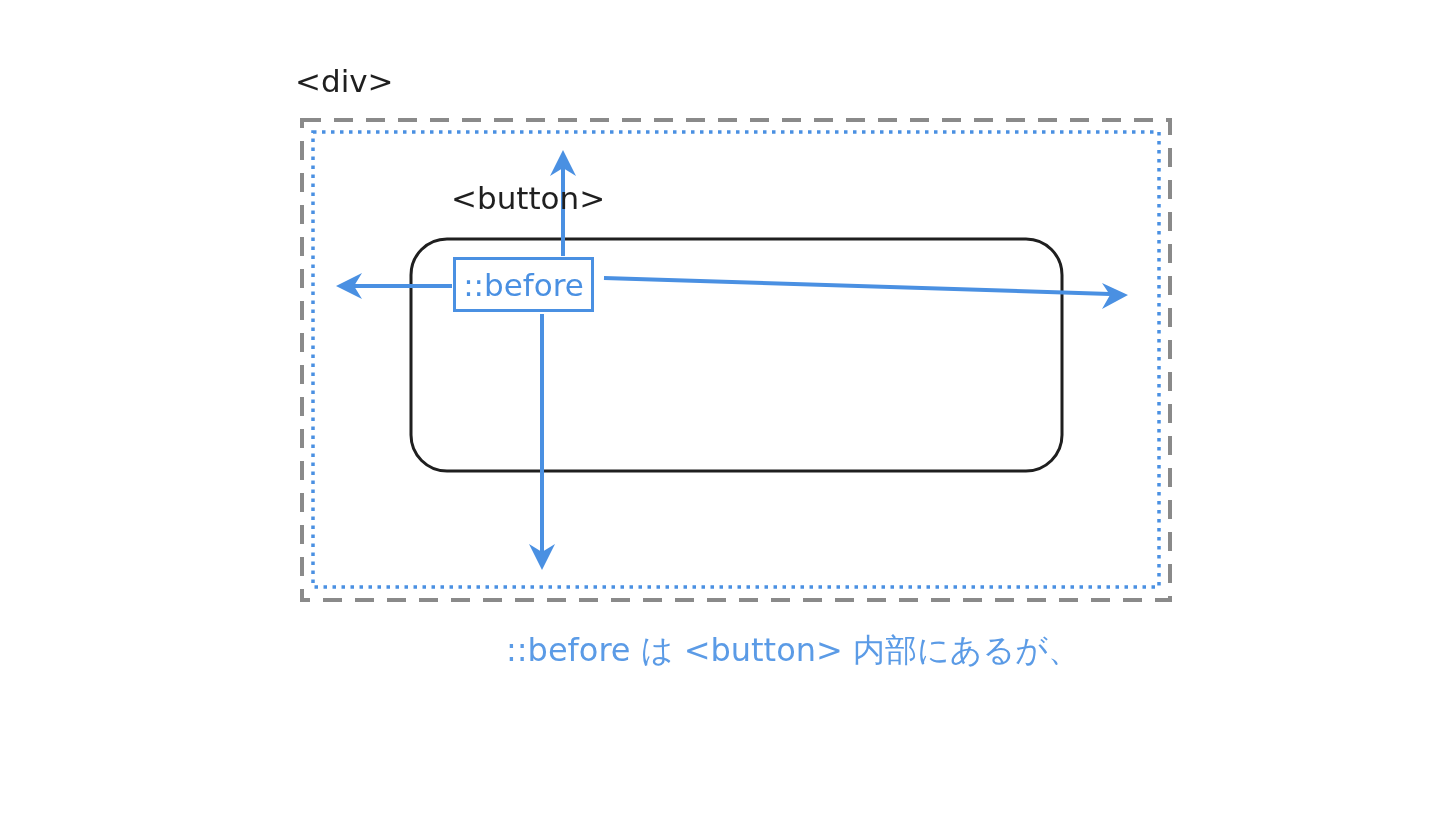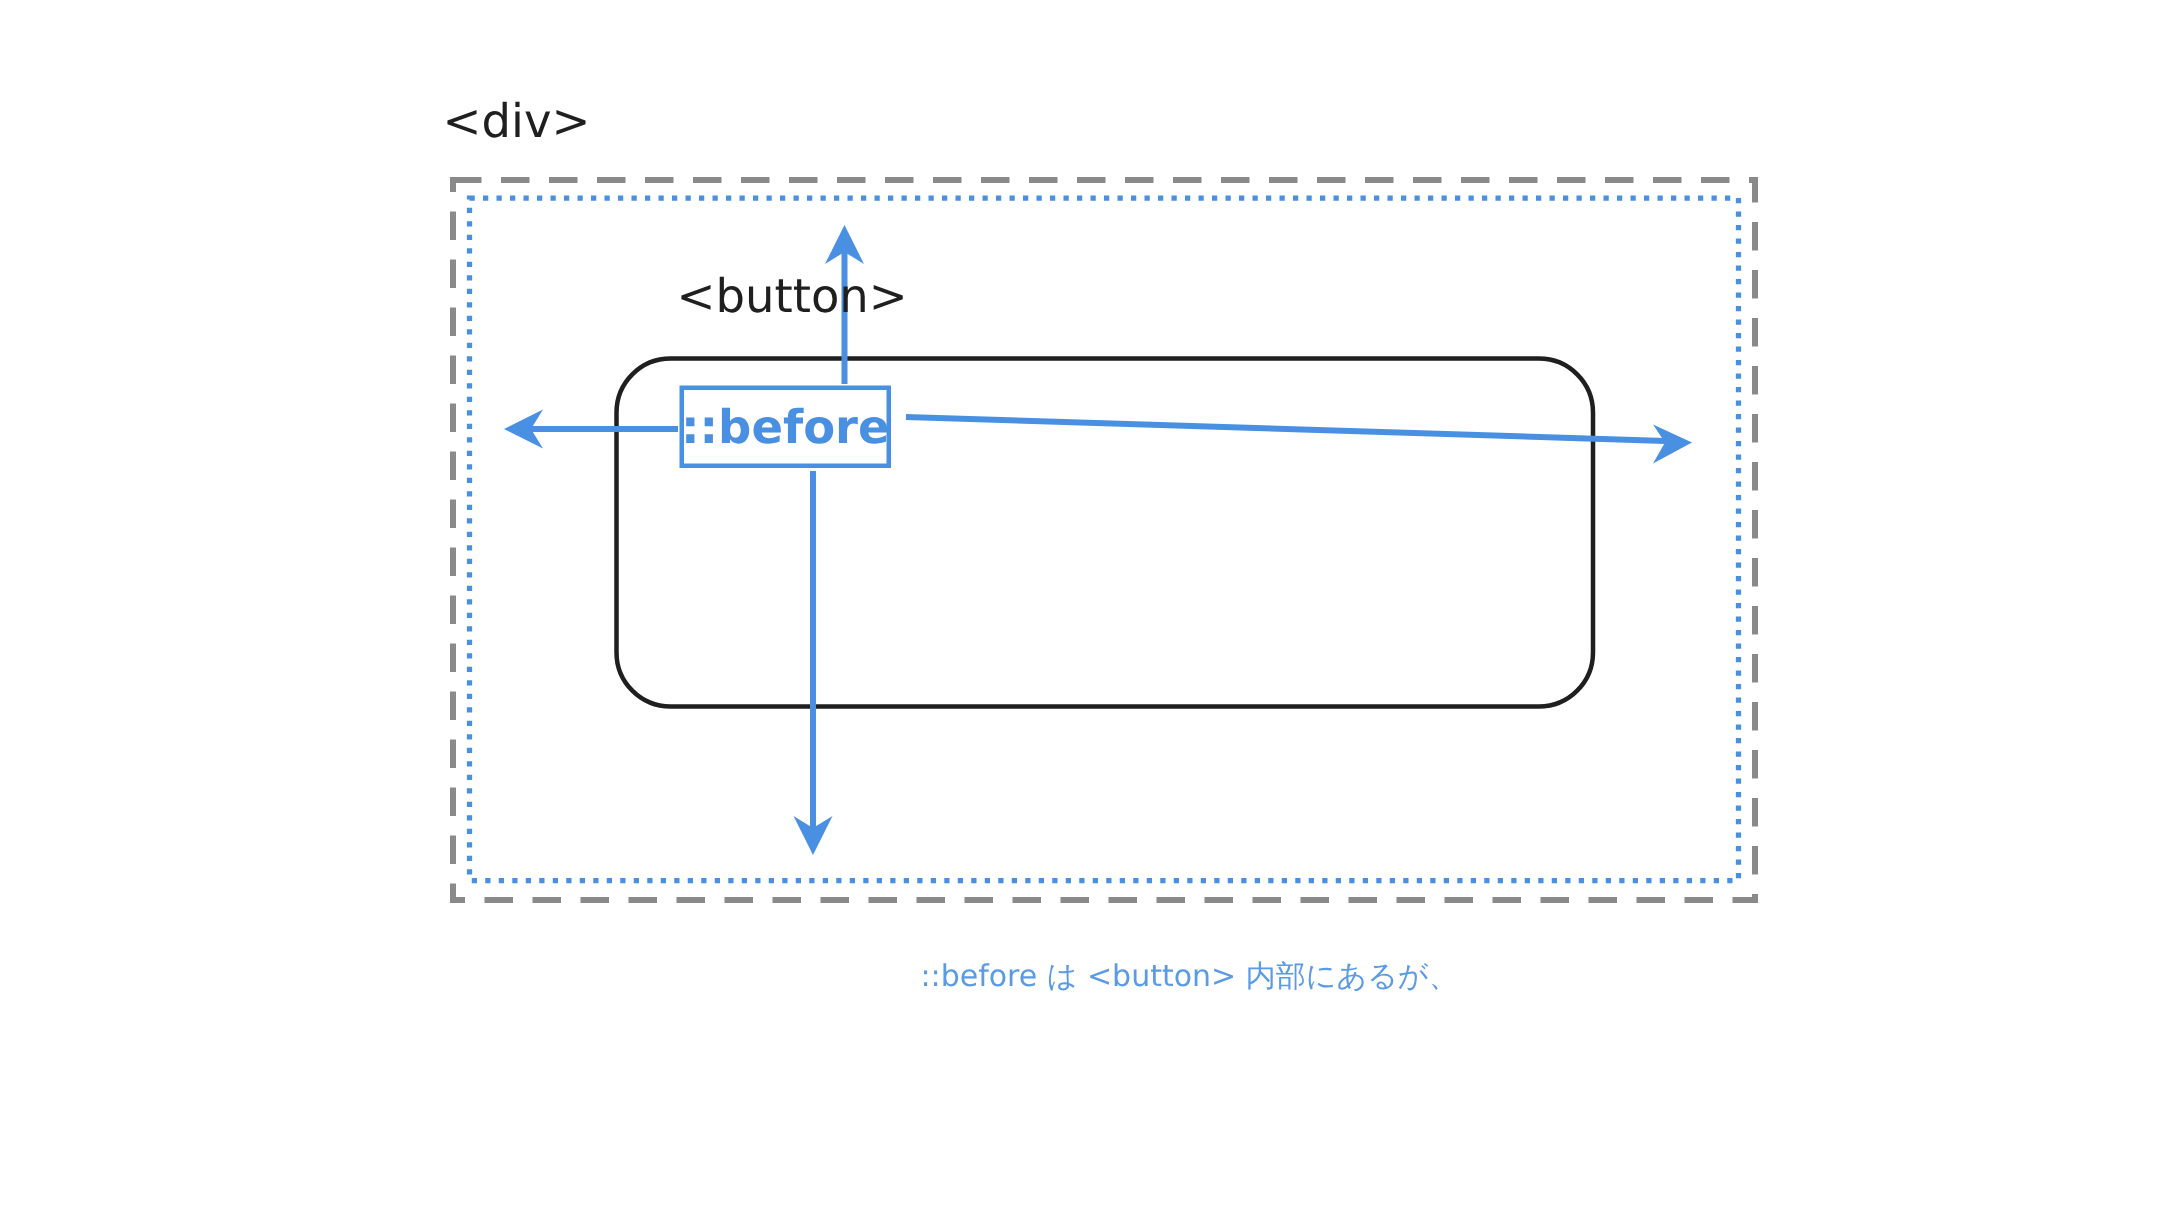--- a/index.html
+++ b/index.html
@@ -75,35 +75,34 @@
     left: 453px;
     top: 257px;
     width: 141px;
     height: 55px;
     box-sizing: border-box;
     border: 3px solid #4a90e2;
     background: #ffffff;
     display: flex;
     align-items: center;
     justify-content: center;
-    font-weight: bold;
   }
   .before-box span {
     color: #4a90e2;
     font-size: 31px;
     white-space: nowrap;
   }
   .caption {
     position: absolute;
     left: 430px;
     top: 626px;
     width: 726px;
     text-align: center;
     color: #5b9be6;
-    font-size: 20px;
+    font-size: 32px;
     line-height: 48px;
     white-space: nowrap;
   }
 </style>
 </head>
 <body>
 
 <div class="stage">
 
   <svg class="diagram-svg" viewBox="0 0 1440 813">

